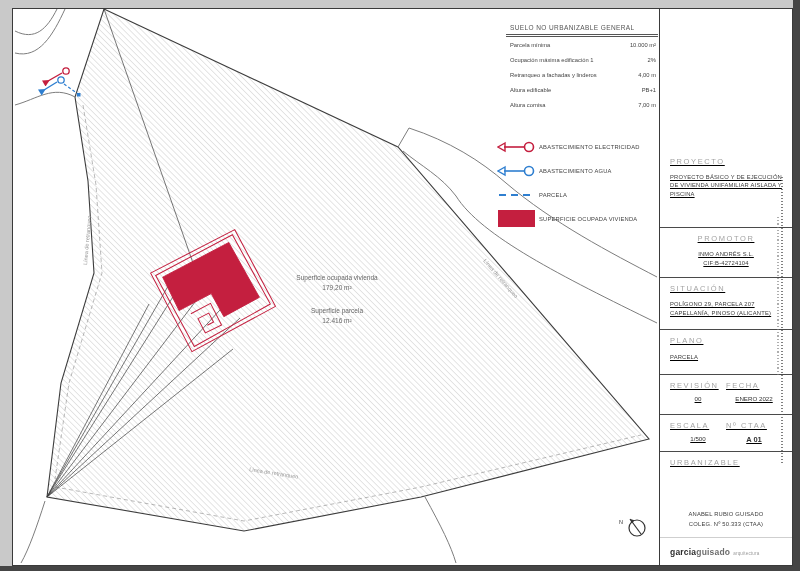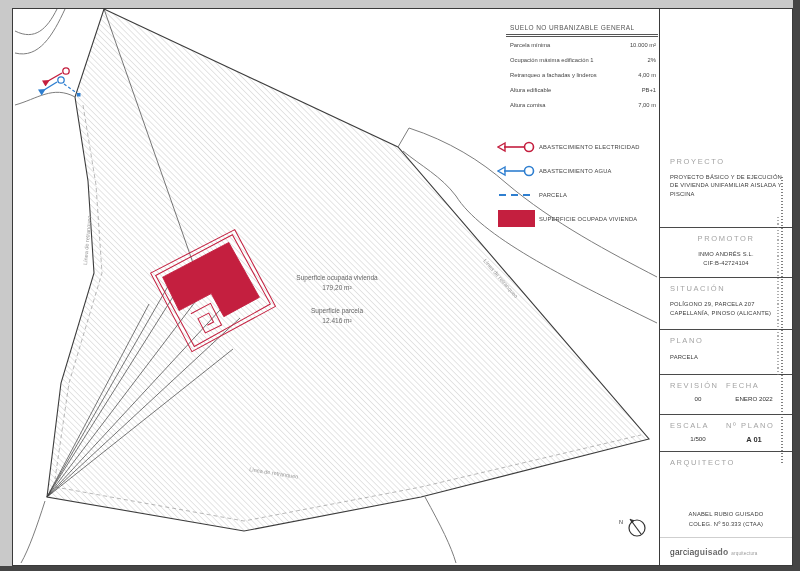--- a/index.html
+++ b/index.html
@@ -38,42 +38,42 @@
   .legend .sym{width:44px;flex:0 0 44px;display:flex;align-items:center;justify-content:center;}
   .legend .lbl{font-size:5.8px;color:#444;letter-spacing:.2px;}
 
   
   .titleblock{
     position:absolute;left:646px;top:0;width:132px;height:556px;
     border-left:1px solid #3a3a3a;background:#fff;
     display:flex;flex-direction:column;
   }
   .tb-spacer{height:142px;}
-  .tb-sec{padding:6px 10px 16px 10px;box-sizing:border-box;position:relative;}
+  .tb-sec{padding:6px 10px 16px 10px;box-sizing:border-box;position:relative;text-decoration:underline;}
   .tb-sec.rule{border-bottom:1px solid #4a4a4a;}
   .tb-h{font-size:7.5px;letter-spacing:1.6px;color:#a3a3a3;margin-bottom:7px;}
   .tb-t{font-size:5.8px;line-height:1.55;color:#3c3c3c;letter-spacing:.2px;}
   .sec-proyecto{height:78px;}
   .sec-promotor{height:50px;text-align:center;}
   .sec-situacion{height:52px;}
   .sec-plano{height:45px;}
   .sec-revfecha{height:40px;}
   .sec-escala{height:37px;}
   .sec-arquitecto{height:85px;}
   .two-col{display:flex;}
   .two-col > div{flex:1;}
   .two-col .tb-h{margin-bottom:5px;}
   .tb-val{font-size:6.2px;color:#333;}
   .tb-val.strong{font-weight:bold;font-size:7.5px;}
   .tb-val.center{text-align:center;}
   .arch-names{position:absolute;left:0;right:0;top:58px;text-align:center;}
   .arch-names .tb-t{line-height:1.6;}
   .logoband{height:27px;border-top:1px solid #cfcfcf;display:flex;align-items:center;padding:0 10px;}
   .logo{font-size:8.5px;color:#2e2e2e;letter-spacing:.2px;}
-  .logo .b{font-weight:normal;margin-top:32px;}
+  .logo .b{font-weight:bold;margin-top:32px;}
   .logo .l{font-weight:bold;color:#6d6d6d;}
   .logo .s{font-size:4.5px;color:#9a9a9a;margin-left:3px;}
   .fineprint{
     position:absolute;right:9px;top:168px;width:2px;height:286px;
     background:repeating-linear-gradient(to bottom,#555 0 1.4px,transparent 1.4px 3px);
     opacity:.75;
   }
   .fineprint2{
     position:absolute;right:13px;top:208px;width:2px;height:160px;
     background:repeating-linear-gradient(to bottom,#777 0 1.2px,transparent 1.2px 3.2px);
@@ -273,28 +273,28 @@
       </div>
     </div>
 
     <div class="tb-sec rule sec-escala">
       <div class="two-col">
         <div>
           <div class="tb-h">ESCALA</div>
           <div class="tb-val center">1/500</div>
         </div>
         <div>
-          <div class="tb-h">Nº PLANO</div>
+          <div class="tb-h">Nº CTAA</div>
           <div class="tb-val strong center">A 01</div>
         </div>
       </div>
     </div>
 
     <div class="tb-sec sec-arquitecto">
-      <div class="tb-h">ARQUITECTO</div>
+      <div class="tb-h">URBANIZABLE</div>
       <div class="arch-names">
         <div class="tb-t">ANABEL RUBIO GUISADO</div>
         <div class="tb-t">COLEG. Nº 50.333 (CTAA)</div>
       </div>
     </div>
 
     <div class="logoband">
       <span class="logo">
         <span class="b">garcia</span><span class="l">guisado</span><span class="s">arquitectura</span>
       </span>

